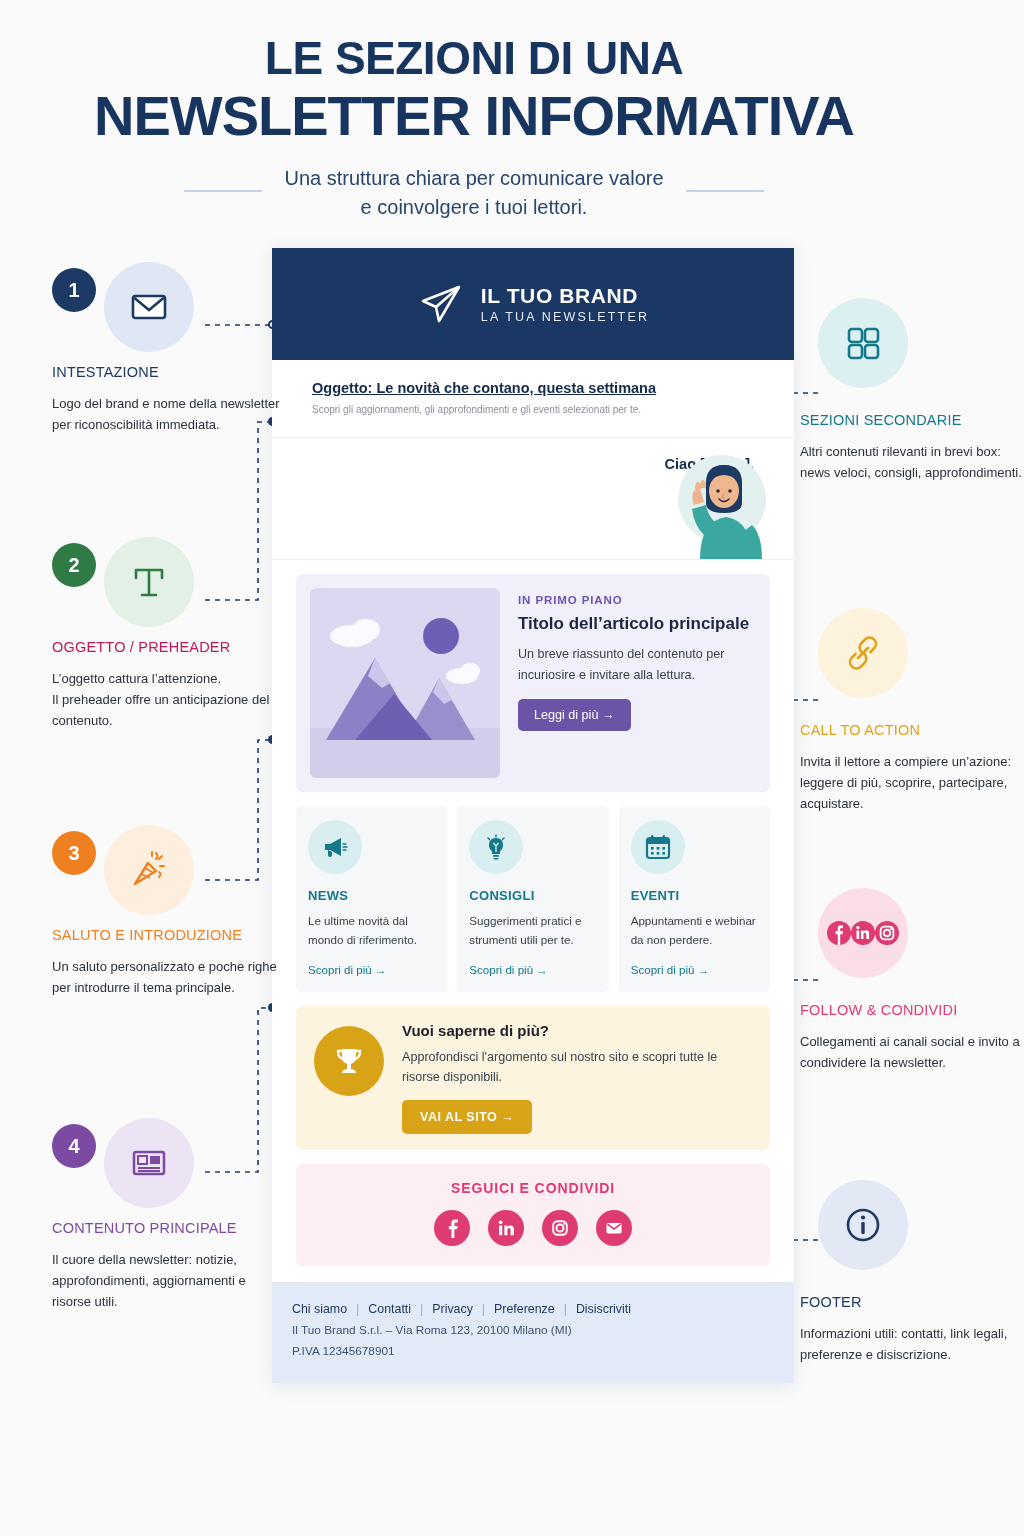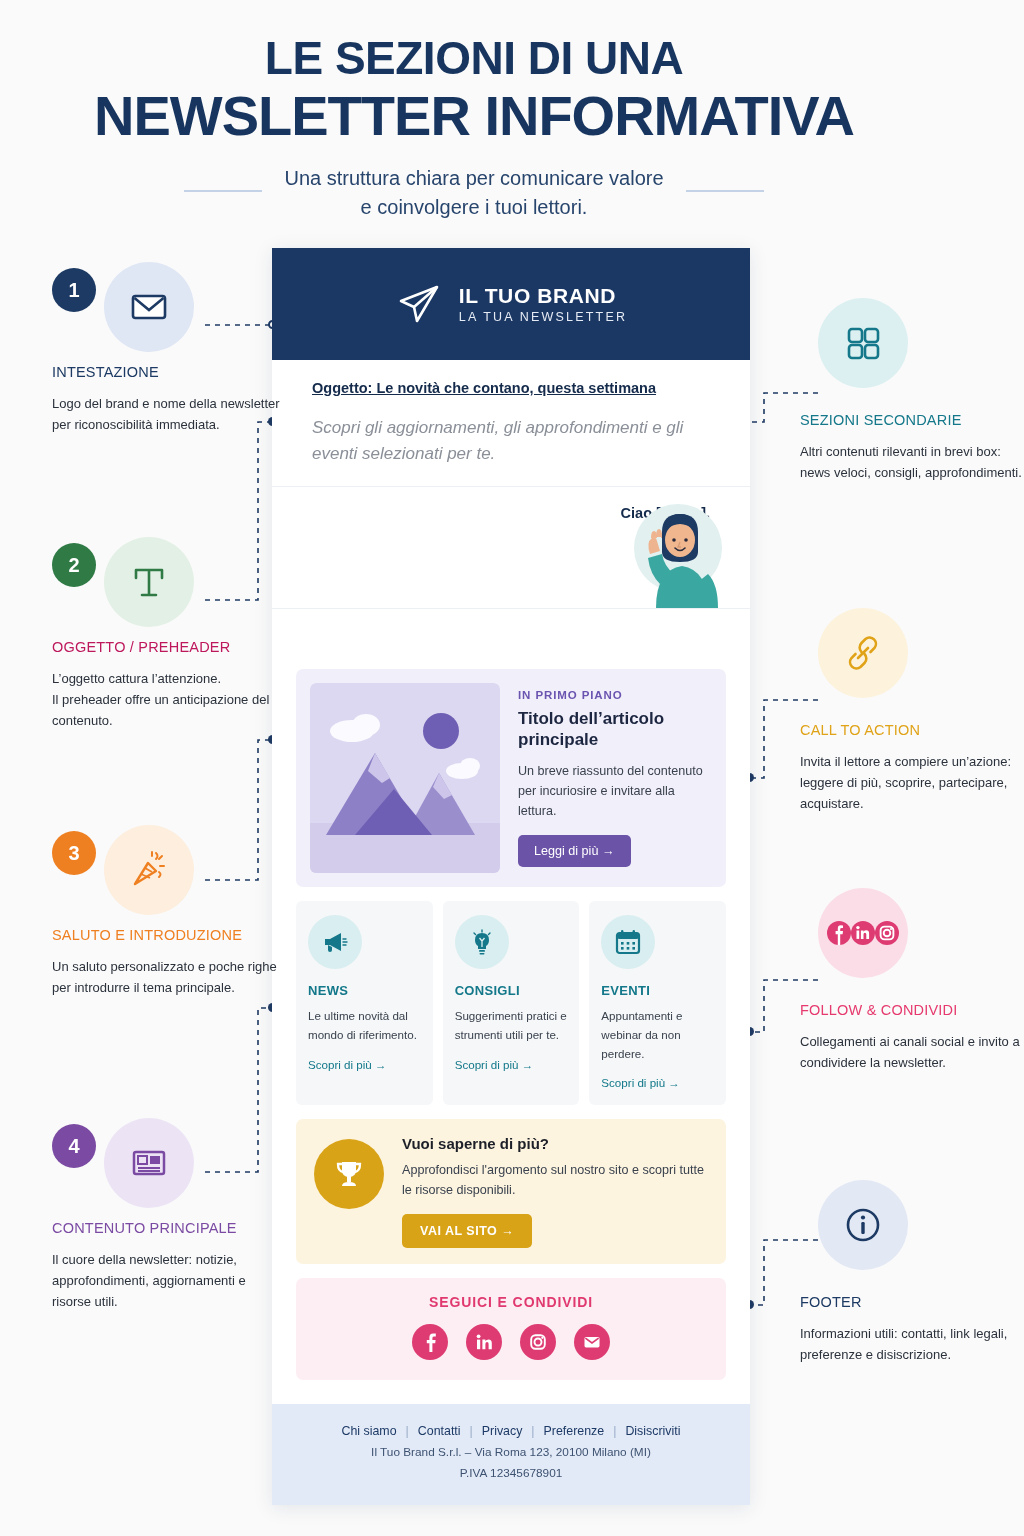--- a/index.html
+++ b/index.html
@@ -22,43 +22,43 @@
   .t2 {
     font-size: 56px; font-weight: 700; letter-spacing: -1px;
     color: #17355e; line-height: 1.08; margin-top: 2px;
   }
   .sub-row { margin-top: 18px; display: flex; align-items: flex-start; justify-content: center; gap: 22px; }
   .sub-line { width: 78px; height: 2px; background: #c3d2e6; margin-top: 26px; flex: none; }
   .subtitle { font-size: 20px; color: #28456d; line-height: 1.42; }
 
   
   .news-card {
-    position: absolute; left: 272px; top: 248px; width: 478px;
+    position: absolute; left: 272px; top: 248px; width: 522px;
     background: #ffffff;
     box-shadow: 0 3px 18px rgba(30,50,90,0.10);
   }
   .nc-header {
     background: #1b3763; height: 112px;
     display: flex; align-items: center; justify-content: center; gap: 16px;
   }
   .plane-ico { width: 48px; height: 48px; flex: none; }
   .brand-txt { color: #fff; }
   .brand-name { font-size: 21px; font-weight: 700; letter-spacing: 0.6px; line-height: 1.1; }
   .brand-sub { font-size: 12.5px; letter-spacing: 2.2px; margin-top: 3px; color: #e6ecf5; }
 
   .nc-subject { padding: 20px 40px 20px 40px; border-bottom: 1px solid #eceff3; }
   .subj-line { font-size: 14.5px; font-weight: 700; color: #152b4c; text-decoration: underline; }
-  .pre-line { font-size: 17px; font-style: italic; color: #8a8f98; line-height: 1.5; margin-top: 19px; }
+  .pre-line { font-size: 10px; color: #8a8f98; line-height: 1.5; margin-top: 6px; }
 
   .nc-greet { padding: 18px 40px 12px 40px; border-bottom: 1px solid #eceff3; position: relative; min-height: 122px; text-align: right; }
   .greet-hi { font-size: 14.5px; font-weight: 700; color: #152b4c; }
   .greet-body { font-size: 12.7px; color: #333b45; line-height: 1.62; margin-top: 12px; max-width: 290px; }
   .person { position: absolute; right: 14px; bottom: 0; width: 140px; height: 112px; }
 
-  .nc-body { padding: 14px 24px 8px 24px; margin-top: 46px; }
+  .nc-body { padding: 14px 24px 0 24px; }
 
   
   .feat {
     background: #f1effa; border-radius: 7px; padding: 14px;
     display: flex; gap: 18px; margin-bottom: 14px;
   }
   .feat-img { width: 190px; height: 190px; border-radius: 6px; flex: none; }
   .feat-right { padding-top: 6px; }
   .feat-kicker { font-size: 11.5px; font-weight: 700; letter-spacing: 0.9px; color: #6a54b0; }
   .feat-title { font-size: 17px; font-weight: 700; color: #1d2640; line-height: 1.26; margin-top: 7px; }
@@ -102,21 +102,21 @@
     background: #fdeef3; border-radius: 7px; padding: 16px 0 20px 0; text-align: center; margin-bottom: 16px;
   }
   .social-h { font-size: 14px; font-weight: 700; letter-spacing: 0.9px; color: #e0396f; }
   .social-row { display: flex; justify-content: center; gap: 18px; margin-top: 14px; }
   .s-btn {
     width: 36px; height: 36px; border-radius: 50%; background: #dd3b72;
     display: flex; align-items: center; justify-content: center;
   }
 
   
-  .nc-footer { background: #e3eaf7; padding: 20px 20px 22px 20px; text-align: center; }
+  .nc-footer { background: #e3eaf7; padding: 20px 20px 22px 20px; text-align: left; }
   .f-links { font-size: 12.4px; color: #1d3a66; }
   .f-links span.sep { color: #9aadc9; margin: 0 9px; }
   .f-links a { color: #1d3a66; text-decoration: none; }
   .f-addr { font-size: 11.8px; color: #3d5271; margin-top: 5px; line-height: 1.62; }
 
   
   .ann { position: absolute; width: 232px; }
   .ann.left { left: 52px; }
   .ann.right { left: 800px; }
   .ann-head { position: relative; height: 84px; }

